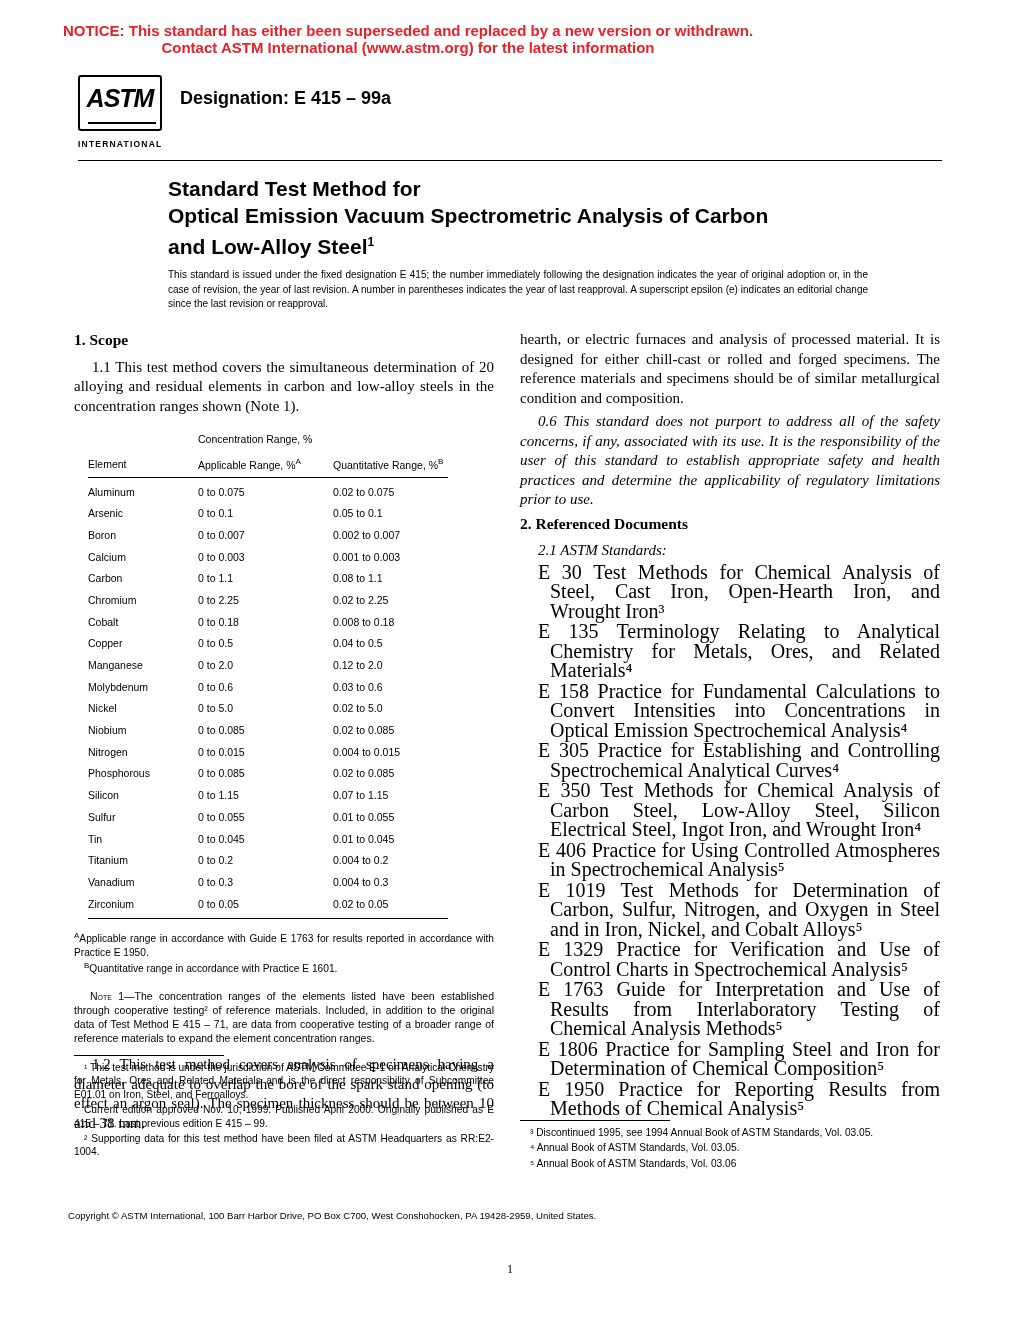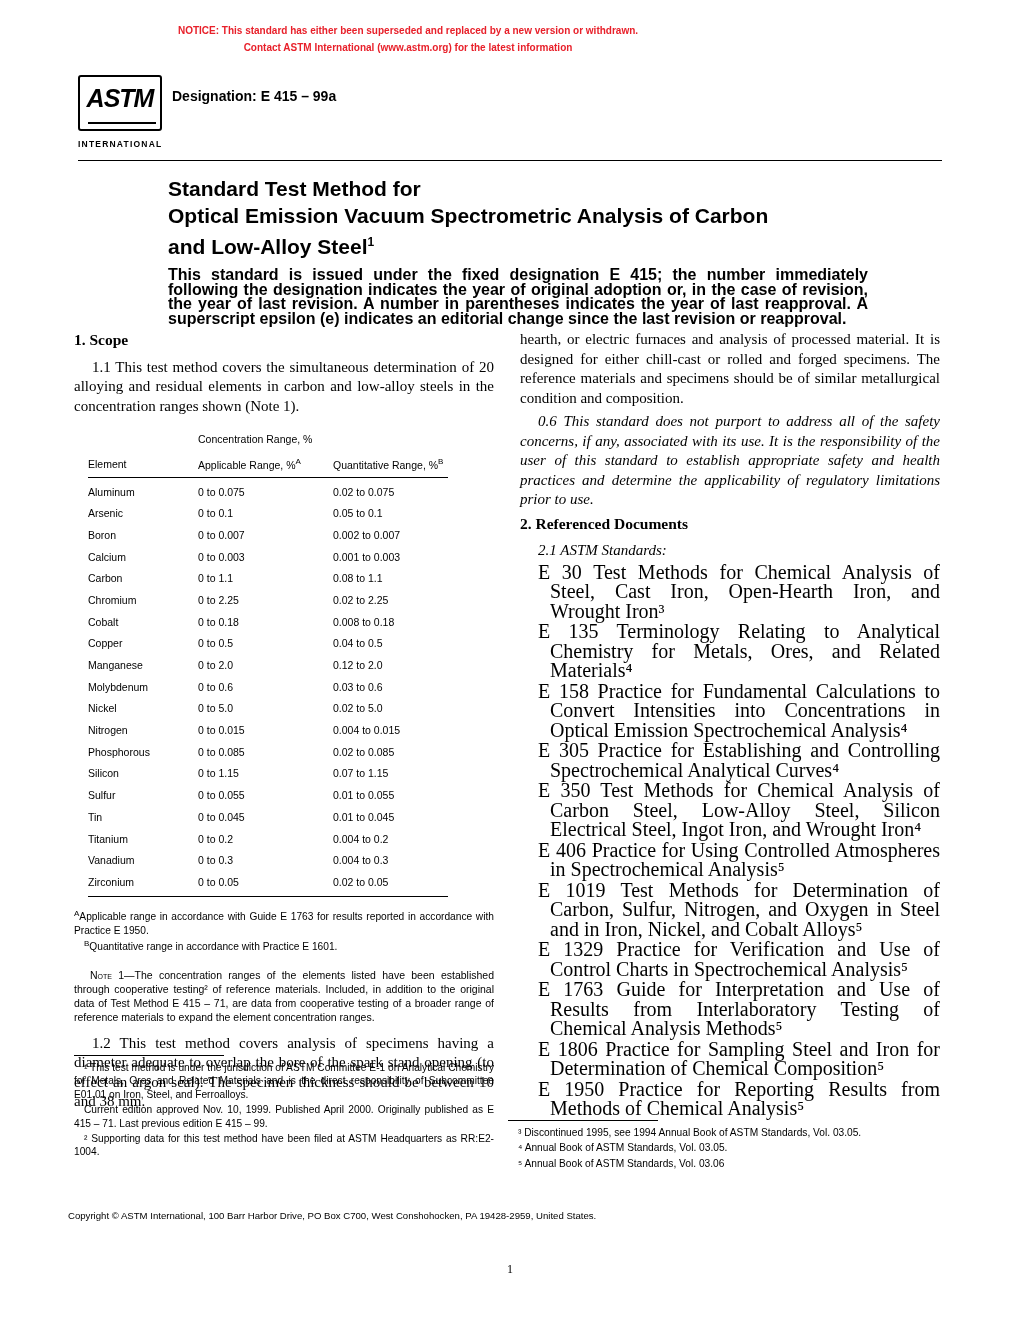--- a/index.html
+++ b/index.html
@@ -23,21 +23,21 @@
   }
   .notice {
     position: absolute;
     top: 22px;
     left: 0;
     width: 816px;
     text-align: center;
     color: #e8202a;
     font-family: "Liberation Sans", sans-serif;
     font-weight: bold;
-    font-size: 10px;
+    font-size: 15px;
     line-height: 17px;
   }
   .logo-block {
     position: absolute;
     top: 75px;
     left: 78px;
     width: 84px;
     height: 72px;
     text-align: center;
   }
@@ -73,24 +73,24 @@
   .logo-sub {
     font-family: "Liberation Sans", sans-serif;
     font-weight: bold;
     font-size: 8.5px;
     letter-spacing: 1.2px;
     margin-top: 8px;
   }
   .designation {
     position: absolute;
     top: 88px;
-    left: 172px;
-    font-family: "Liberation Sans", sans-serif;
-    font-weight: bold;
-    font-size: 14px;
+    left: 180px;
+    font-family: "Liberation Sans", sans-serif;
+    font-weight: bold;
+    font-size: 18px;
   }
   .rule {
     position: absolute;
     left: 78px;
     width: 864px;
     border-top: 1px solid #000;
   }
   .rule-top { top: 160px; }
   .title {
     position: absolute;
@@ -102,24 +102,23 @@
     font-size: 21px;
     line-height: 27px;
   }
   .title sup { font-size: 12px; vertical-align: super; font-weight: bold;}
   .preamble {
     position: absolute;
     top: 268px;
     left: 168px;
     width: 700px;
     font-family: "Liberation Sans", sans-serif;
-    font-size: 16px;
+    font-size: 10px;
     line-height: 14.5px;
     text-align: justify;
-    font-weight: bold;
   }
   .col {
     position: absolute;
     top: 330px;
     width: 420px;
     font-size: 15px;
     line-height: 19.5px;
     text-align: justify;
   }
   .col-left { left: 74px; }
@@ -200,21 +199,21 @@
   }
   .footcol {
     position: absolute;
     width: 420px;
     font-family: "Liberation Sans", sans-serif;
     font-size: 10.2px;
     line-height: 13.4px;
     text-align: justify;
   }
   .footcol-left { left: 74px; top: 1055px; }
-  .footcol-right { left: 508px; top: 1120px; }
+  .footcol-right { left: 520px; top: 1120px; }
   .footrule {
     border-top: 1px solid #000;
     width: 150px;
     margin-bottom: 5px;
   }
   .footcol p { margin: 0 0 2px 0; text-indent: 10px; }
   .copyright {
     position: absolute;
     top: 1210px;
     left: 68px;
@@ -326,20 +325,25 @@
           </tr>
       <tr>
             <td>Molybdenum</td>
             <td>0 to 0.6</td>
             <td>0.03 to 0.6</td>
           </tr>
       <tr>
             <td>Nickel</td>
             <td>0 to 5.0</td>
             <td>0.02 to 5.0</td>
+          </tr>
+      <tr>
+            <td>Niobium</td>
+            <td>0 to 0.085</td>
+            <td>0.02 to 0.085</td>
           </tr>
       <tr>
             <td>Nitrogen</td>
             <td>0 to 0.015</td>
             <td>0.004 to 0.015</td>
           </tr>
       <tr>
             <td>Phosphorous</td>
             <td>0 to 0.085</td>
             <td>0.02 to 0.085</td>

